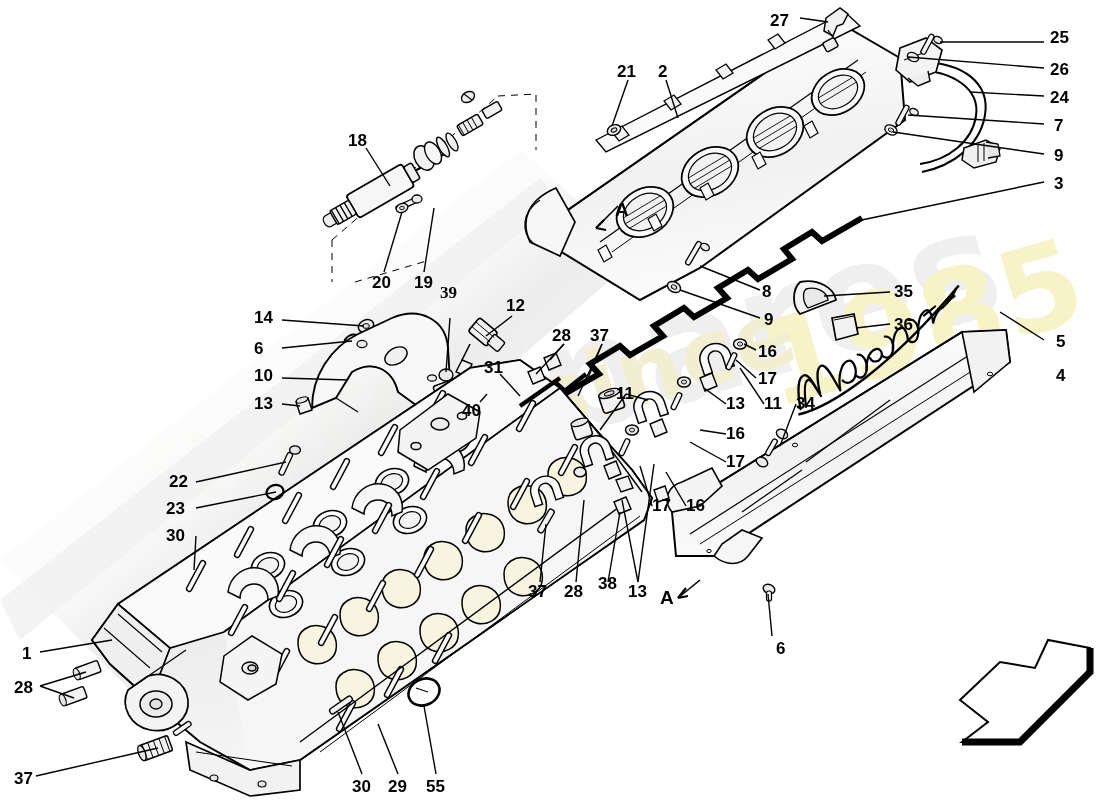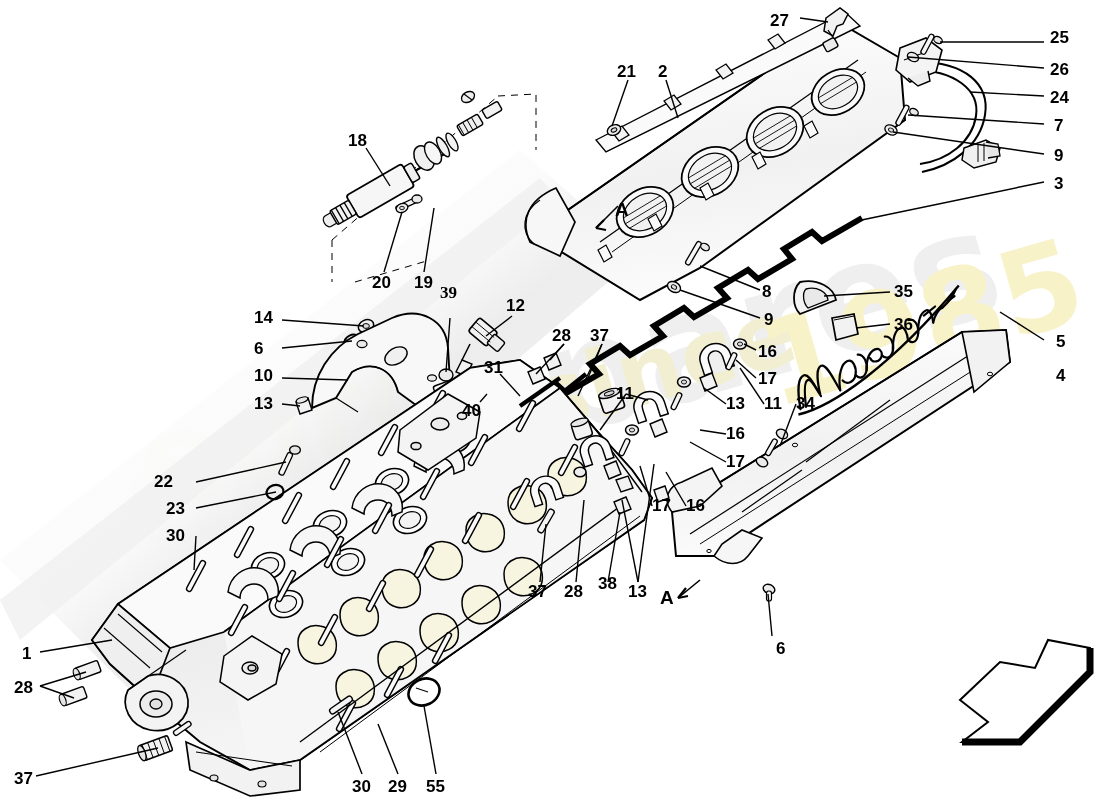--- a/index.html
+++ b/index.html
@@ -757,21 +757,21 @@
   <div class="lbl" style="left:484px;top:359px;">31</div>
   <div class="lbl" style="left:758px;top:370px;">17</div>
   <div class="lbl" style="left:1056px;top:367px;">4</div>
   <div class="lbl" style="left:254px;top:395px;">13</div>
   <div class="lbl" style="left:616px;top:385px;">11</div>
   <div class="lbl" style="left:726px;top:395px;">13</div>
   <div class="lbl" style="left:764px;top:395px;">11</div>
   <div class="lbl" style="left:796px;top:395px;">34</div>
   <div class="lbl" style="left:462px;top:402px;">40</div>
   <div class="lbl" style="left:726px;top:425px;">16</div>
-  <div class="lbl" style="left:154px;top:473px;">22</div>
+  <div class="lbl" style="left:169px;top:473px;">22</div>
   <div class="lbl" style="left:726px;top:453px;">17</div>
   <div class="lbl" style="left:166px;top:500px;">23</div>
   <div class="lbl" style="left:652px;top:497px;">17</div>
   <div class="lbl" style="left:686px;top:497px;">16</div>
   <div class="lbl" style="left:166px;top:527px;">30</div>
   <div class="lbl" style="left:528px;top:583px;">37</div>
   <div class="lbl" style="left:564px;top:583px;">28</div>
   <div class="lbl" style="left:598px;top:575px;">38</div>
   <div class="lbl" style="left:628px;top:583px;">13</div>
   <div class="lbl" style="left:22px;top:645px;">1</div>

